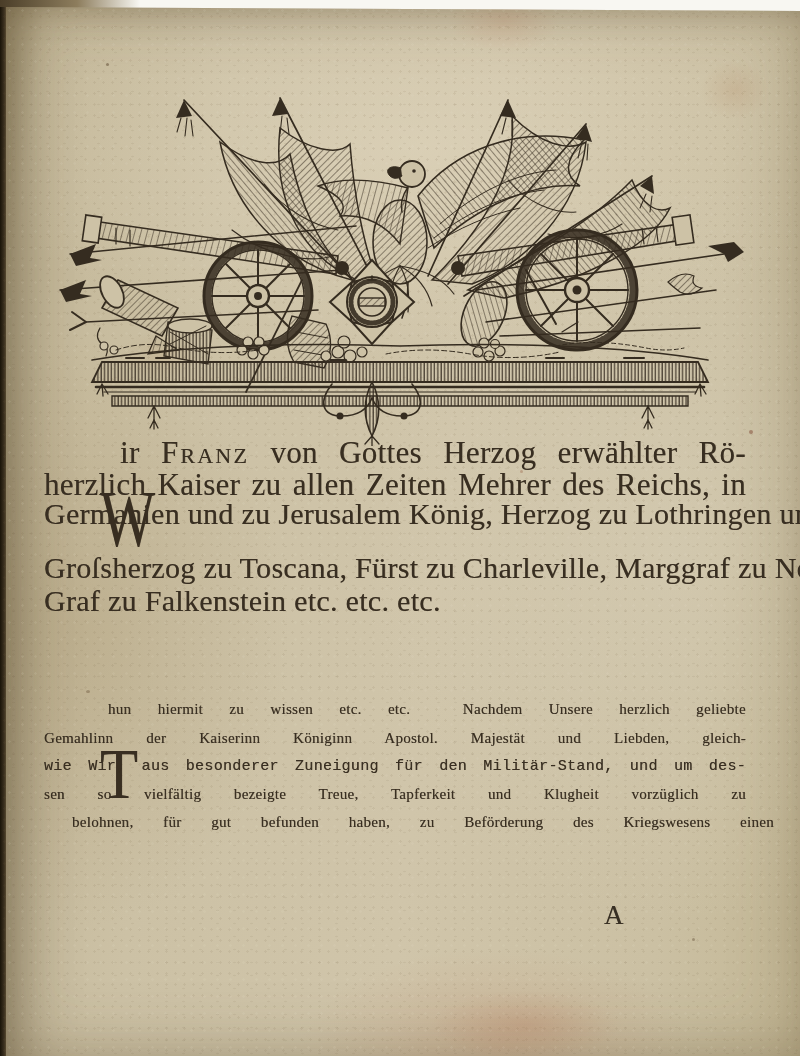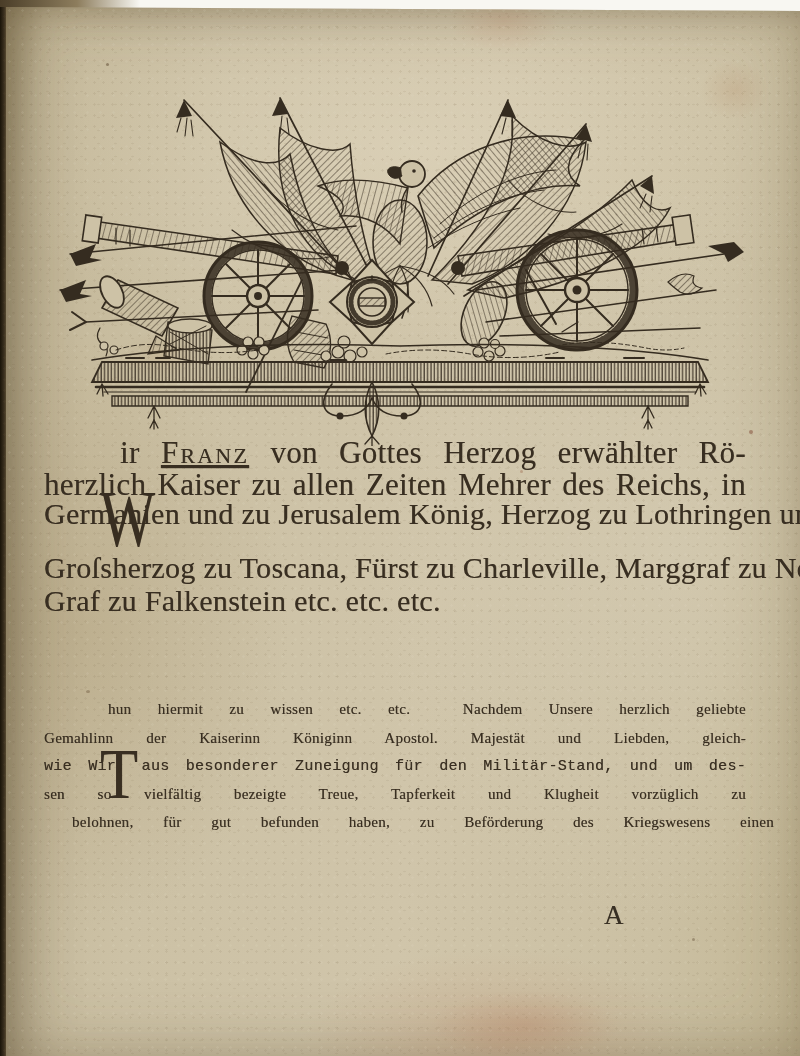--- a/index.html
+++ b/index.html
@@ -39,21 +39,21 @@
 
   
   .textcol{position:absolute;left:44px;width:702px;color:#382e21;
         text-shadow:.3px .4px .5px rgba(56,46,33,.55);}
   .line{position:absolute;left:0;width:702px;text-align:justify;text-align-last:justify;
         white-space:nowrap;letter-spacing:.3px;}
   .line.no-just{text-align:left;text-align-last:auto;}
   .h-line{font-size:31px;line-height:34px;}
   .sub-line{font-size:30px;line-height:26px;}
   .b-line{font-size:15px;line-height:25px;}
-  .sc{font-variant:small-caps;letter-spacing:2.2px;text-decoration:underline;}
+  .sc{font-variant:small-caps;letter-spacing:2.2px;}
   .dropcap{position:absolute;color:#38d2e21;color:#382e21;line-height:1;
         transform-origin:left top;text-shadow:.4px .5px .6px rgba(56,46,33,.5);}
   .cap-w{left:56px;top:479px;font-size:86px;transform:scale(.68,.93);}
   .cap-t{left:56px;top:737px;font-size:76px;transform:scale(.82,.95);}
   .sig{position:absolute;left:604px;top:900px;font-size:27px;color:#38302 4;color:#383024;
         text-shadow:.3px .4px .5px rgba(56,46,33,.55);}
 </style>
 </head>
 <body>
 

